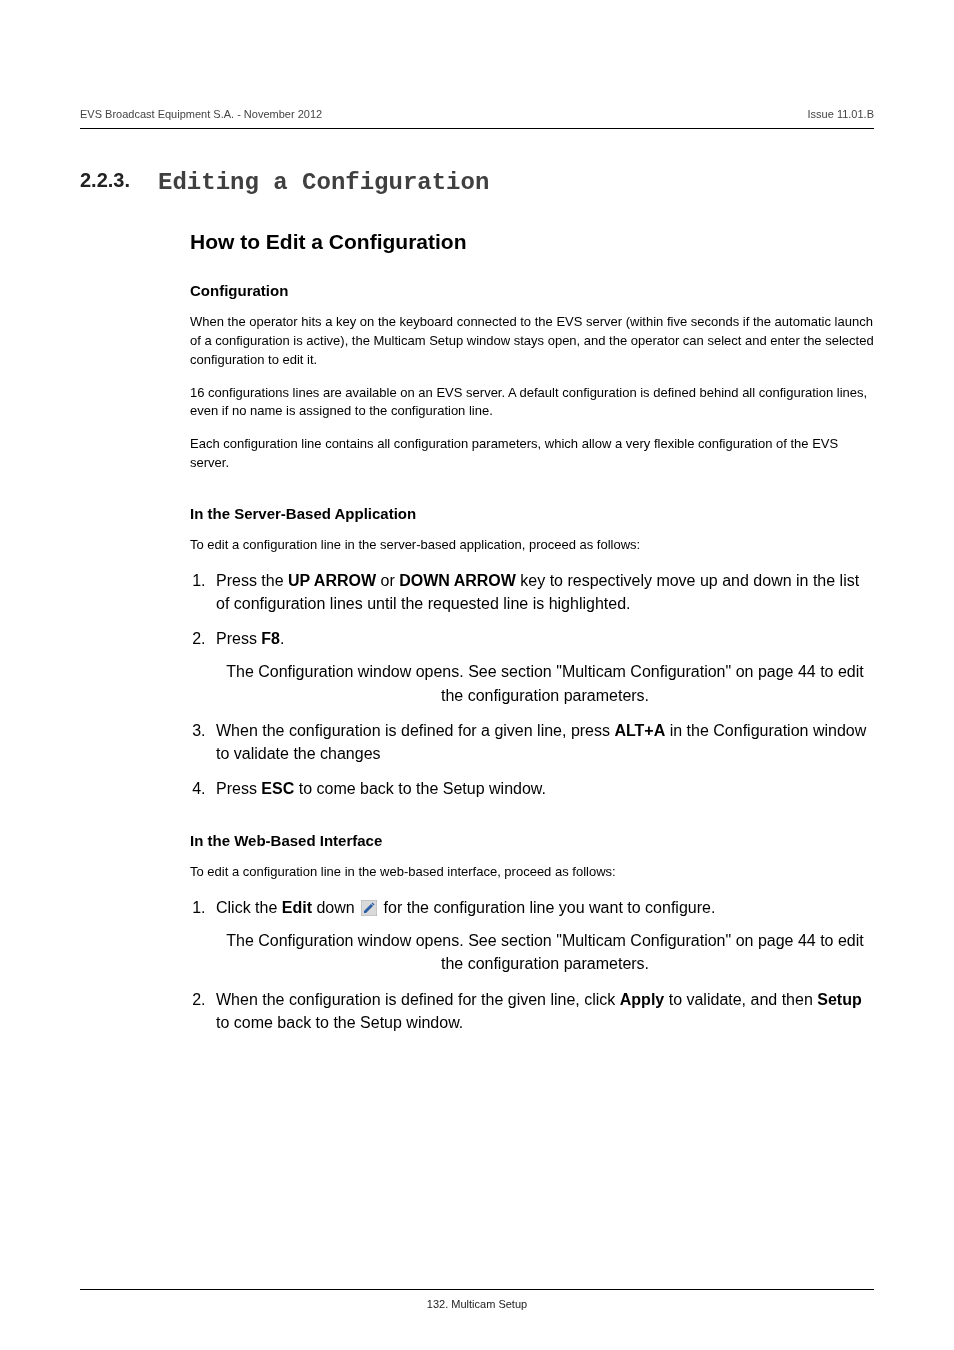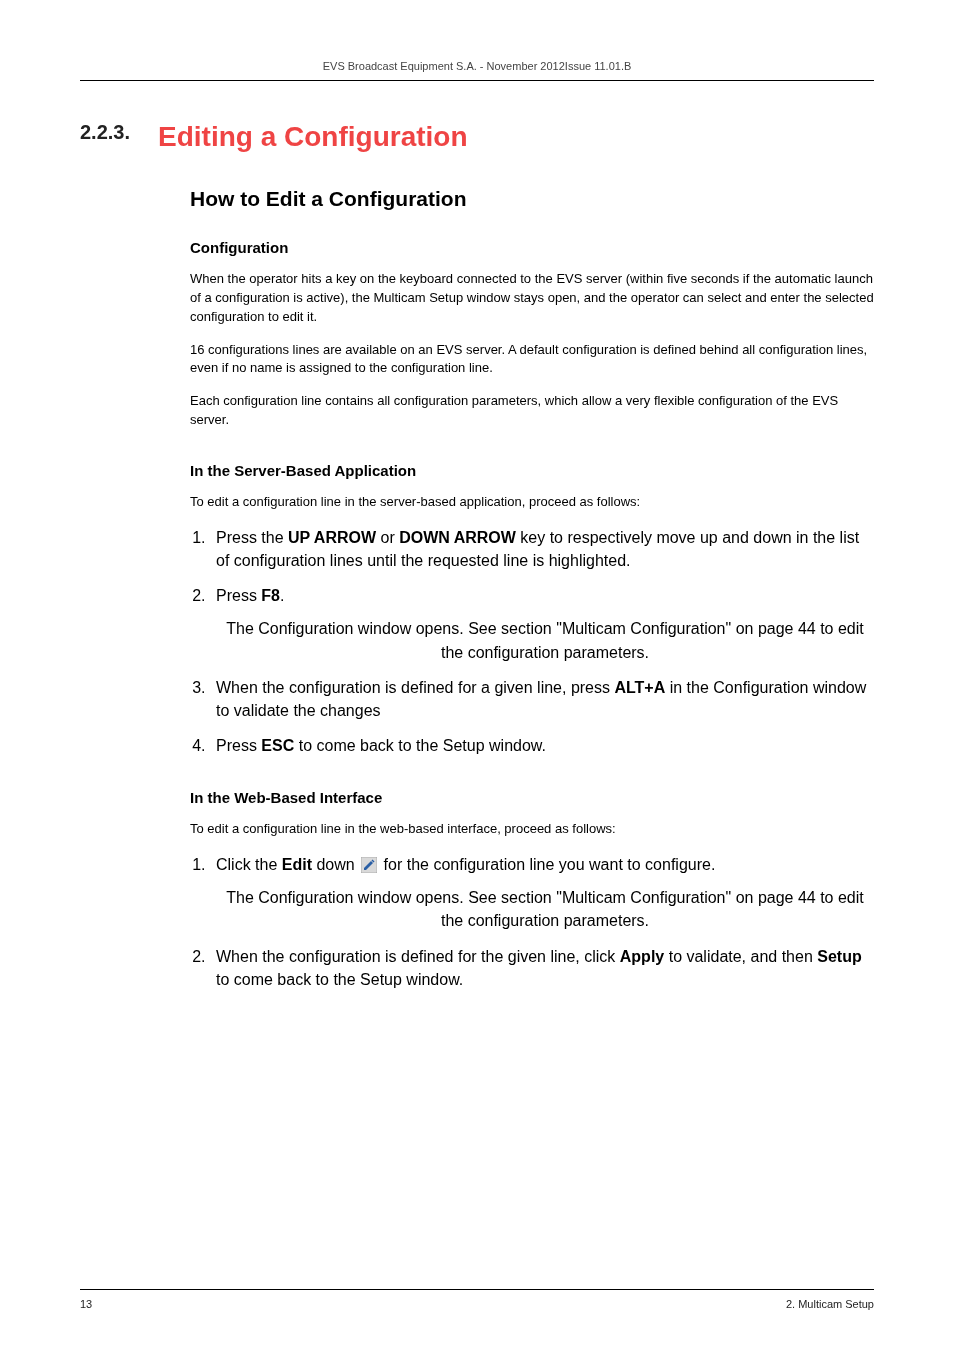--- a/index.html
+++ b/index.html
@@ -11,39 +11,41 @@
     width: 954px;
   }
   .page {
     padding: 60px 80px 40px 80px;
     box-sizing: border-box;
     min-height: 1350px;
     position: relative;
   }
   .header-row {
     display: flex;
-    justify-content: center;
+    justify-content: space-between;
     font-size: 11px;
     color: #444;
     padding-bottom: 8px;
+    margin-top: 48px;
   }
   .header-rule {
     border: none;
     border-top: 1px solid #000;
     margin: 0 0 40px 0;
   }
   .section-number {
     font-size: 20px;
     font-weight: bold;
     color: #222;
   }
   .section-title {
-    font-size: 28px;
+    font-size: 24px;
     font-weight: bold;
-    color: #ef4444;
+    color: #404040;
+    font-family: Liberation Mono, monospace;
   }
   .h1-row {
     display: flex;
     gap: 28px;
     margin-bottom: 34px;
   }
   .content-indent {
     margin-left: 110px;
   }
   .h2 {
@@ -91,21 +93,21 @@
     left: 80px;
     right: 80px;
   }
   .footer-rule {
     border: none;
     border-top: 1px solid #000;
     margin: 0 0 8px 0;
   }
   .footer-row {
     display: flex;
-    justify-content: space-between;
+    justify-content: center;
     font-size: 11px;
     color: #222;
   }
 </style>
 </head>
 <body>
 
 <div class="page">
 
   <div class="header-row">

